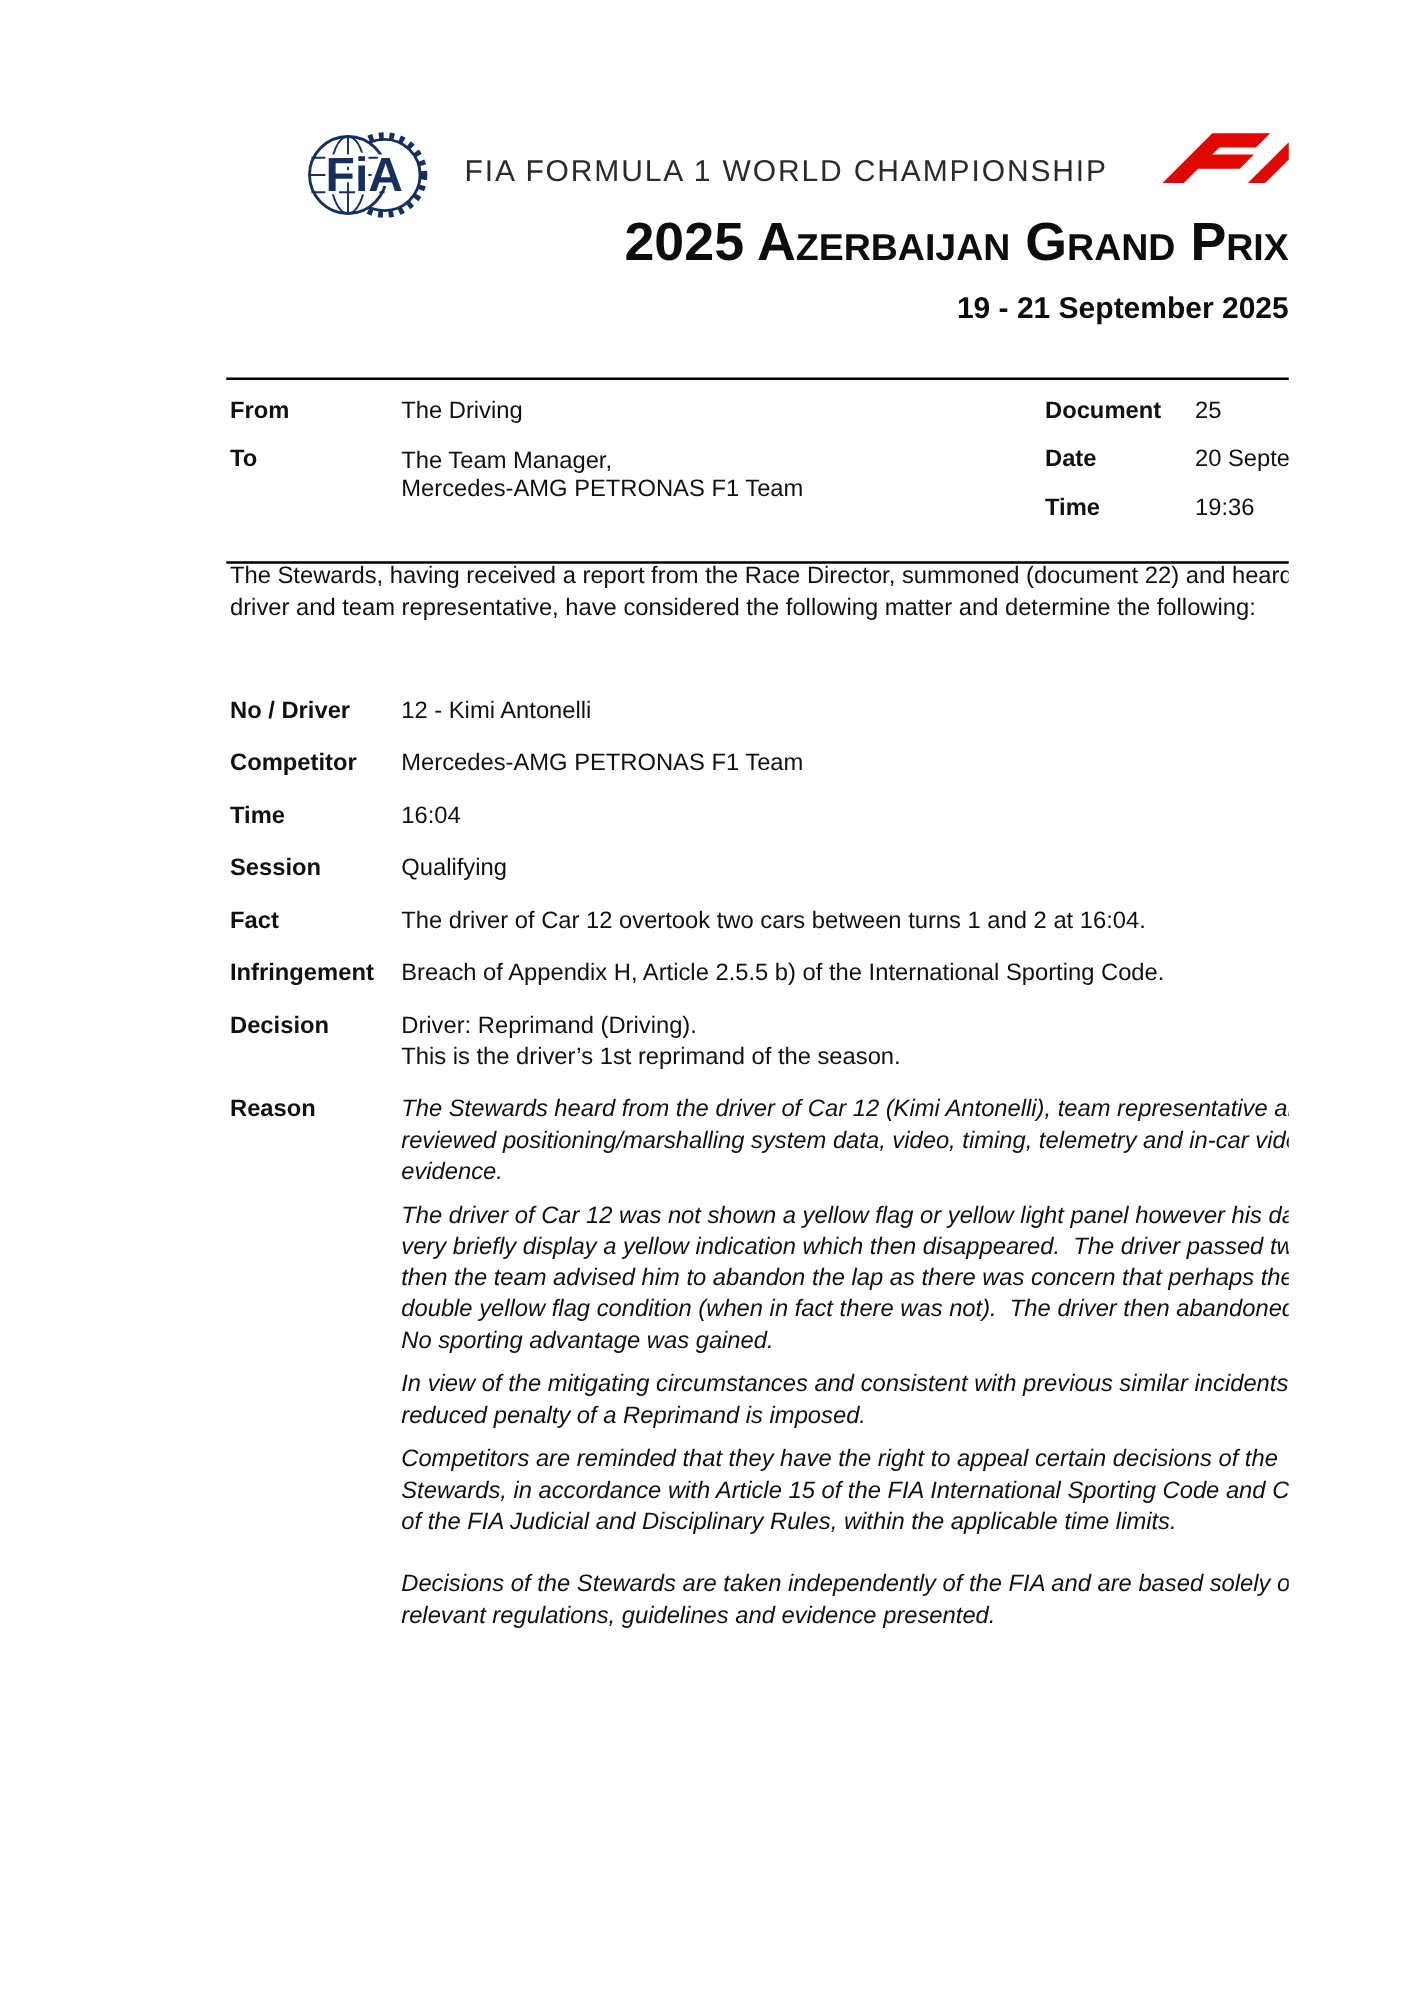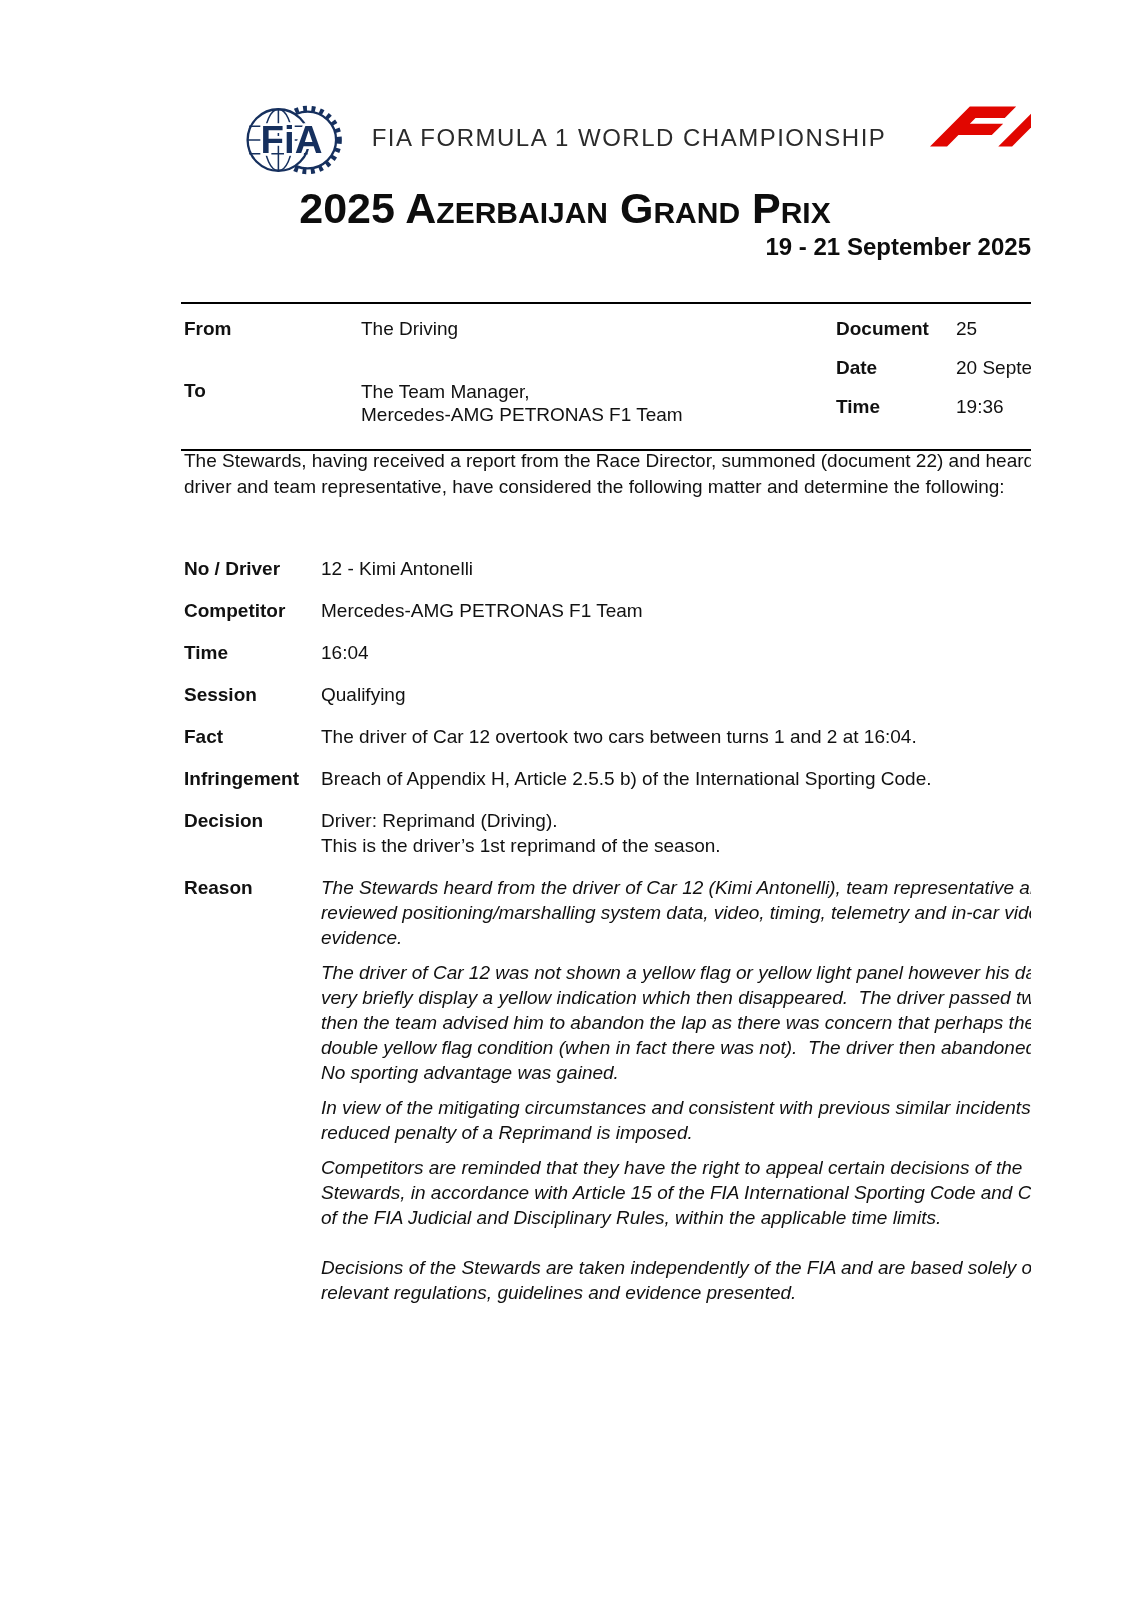--- a/index.html
+++ b/index.html
@@ -12,34 +12,34 @@
   }
   
   .fia-logo { position:absolute; left:144px; top:90px; width:100px; height:100px; }
   .champ {
     position:absolute; left:230px; top:124px; width:600px;
     text-align:center; font-size:24px; letter-spacing:1.5px;
     color:#2b2b2b; font-weight:400; font-stretch:condensed;
   }
   .f1-logo { position:absolute; left:831px; top:104px; width:126px; height:58px; }
   .gp-title {
-    position:absolute; top:184px; left:0; width:100%;
-    text-align:center; font-weight:700; font-size:43px;
+    position:absolute; top:170px; left:0; width:100%;
+    text-align:right; font-weight:700; font-size:43px;
     font-variant:small-caps; color:#0d0d0d;
   }
   .gp-dates {
     position:absolute; top:233px; left:0; width:100%;
     text-align:right; font-weight:700; font-size:24px; color:#0d0d0d;
   }
   .rule { position:absolute; left:82px; width:971px; height:2px; background:#000; }
   .rule-top { top:302px; }
   .rule-bottom { top:449px; }
   
   .meta { position:absolute; left:85px; top:316px; width:968px; font-size:19px; }
-  .meta-left { position:absolute; left:0; top:2px; display:grid; grid-template-columns:137px auto; row-gap:17px;gap:40px; }
+  .meta-left { position:absolute; left:0; top:2px; display:grid; grid-template-columns:137px auto; row-gap:17px; }
   .meta-right { position:absolute; left:652px; top:2px; display:grid; grid-template-columns:120px auto; row-gap:17px; }
   .meta .label { font-weight:700; }
   .meta .value { font-weight:400; }
   .to-lines { line-height:23px; }
   
   .intro {
     position:absolute; left:85px; top:448px; width:928px;
     font-size:19px; line-height:26px;
   }
   .fields {

